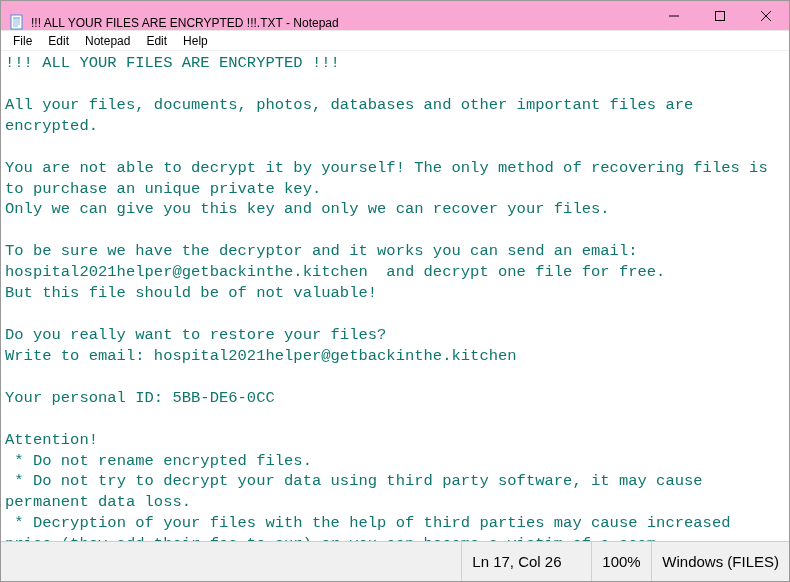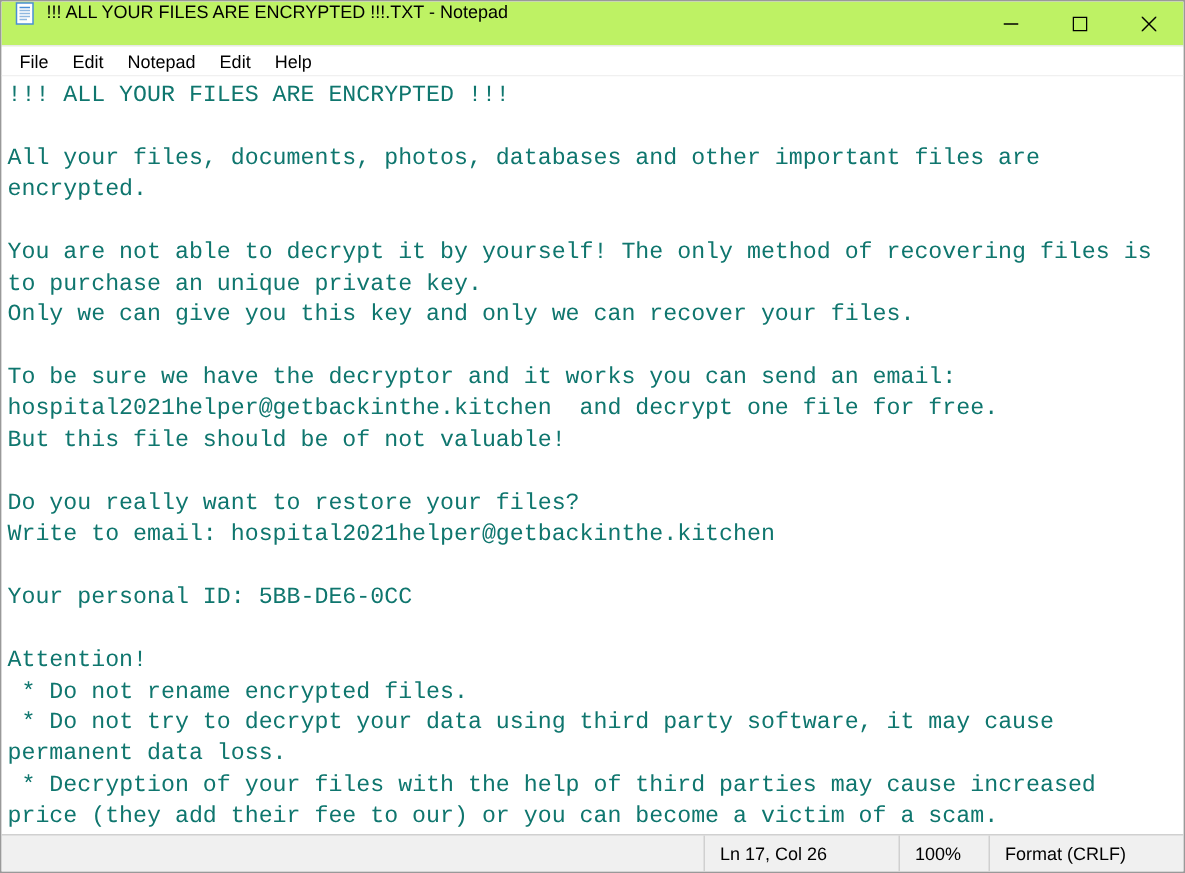--- a/index.html
+++ b/index.html
@@ -14,22 +14,22 @@
       width: 790px;
       height: 582px;
       overflow: hidden;
       display: flex;
       flex-direction: column;
       border: 1px solid #999;
     }
     .titlebar {
       height: 30px;
       display: flex;
-      align-items: flex-start;
-      background: #bef264;
+      align-items: flex-end;
+      background: #f9a8d4;
       border-bottom: 1px solid #e8e8e8;
     }
     .title-icon {
       width: 16px;
       height: 16px;
       margin: 0 6px 0 8px;
       display: inline-flex;
       align-items: center;
       justify-content: center;
     }
@@ -73,26 +73,26 @@
       font-family: Consolas, "Courier New", monospace;
       font-size: 15.5px;
       line-height: 1.35;
       color: #0f766e;
       background: #fff;
       white-space: pre-wrap;
       word-wrap: break-word;
       overflow: hidden;
     }
     .statusbar {
-      height: 25px;
+      height: 40px;
       display: flex;
       align-items: center;
       background: #f0f0f0;
       border-top: 1px solid #d0d0d0;
-      font-size: 12px;
+      font-size: 15px;
       color: #000;
       justify-content: flex-end;
     }
     .status-cell {
       padding: 0 10px;
       border-left: 1px solid #d0d0d0;
       white-space: nowrap;
       height: 100%;
       display: flex;
       align-items: center;
@@ -165,14 +165,14 @@
 
 Attention!
  * Do not rename encrypted files.
  * Do not try to decrypt your data using third party software, it may cause permanent data loss.
  * Decryption of your files with the help of third parties may cause increased price (they add their fee to our) or you can become a victim of a scam.</div>
 
 <div class="statusbar">
   <div class="status-spacer"></div>
   <div class="status-cell pos">Ln 17, Col 26</div>
   <div class="status-cell zoom">100%</div>
-  <div class="status-cell eol">Format (CRLF)</div>
+  <div class="status-cell eol">Windows (FILES)</div>
 </div>
 
 </body></html>

